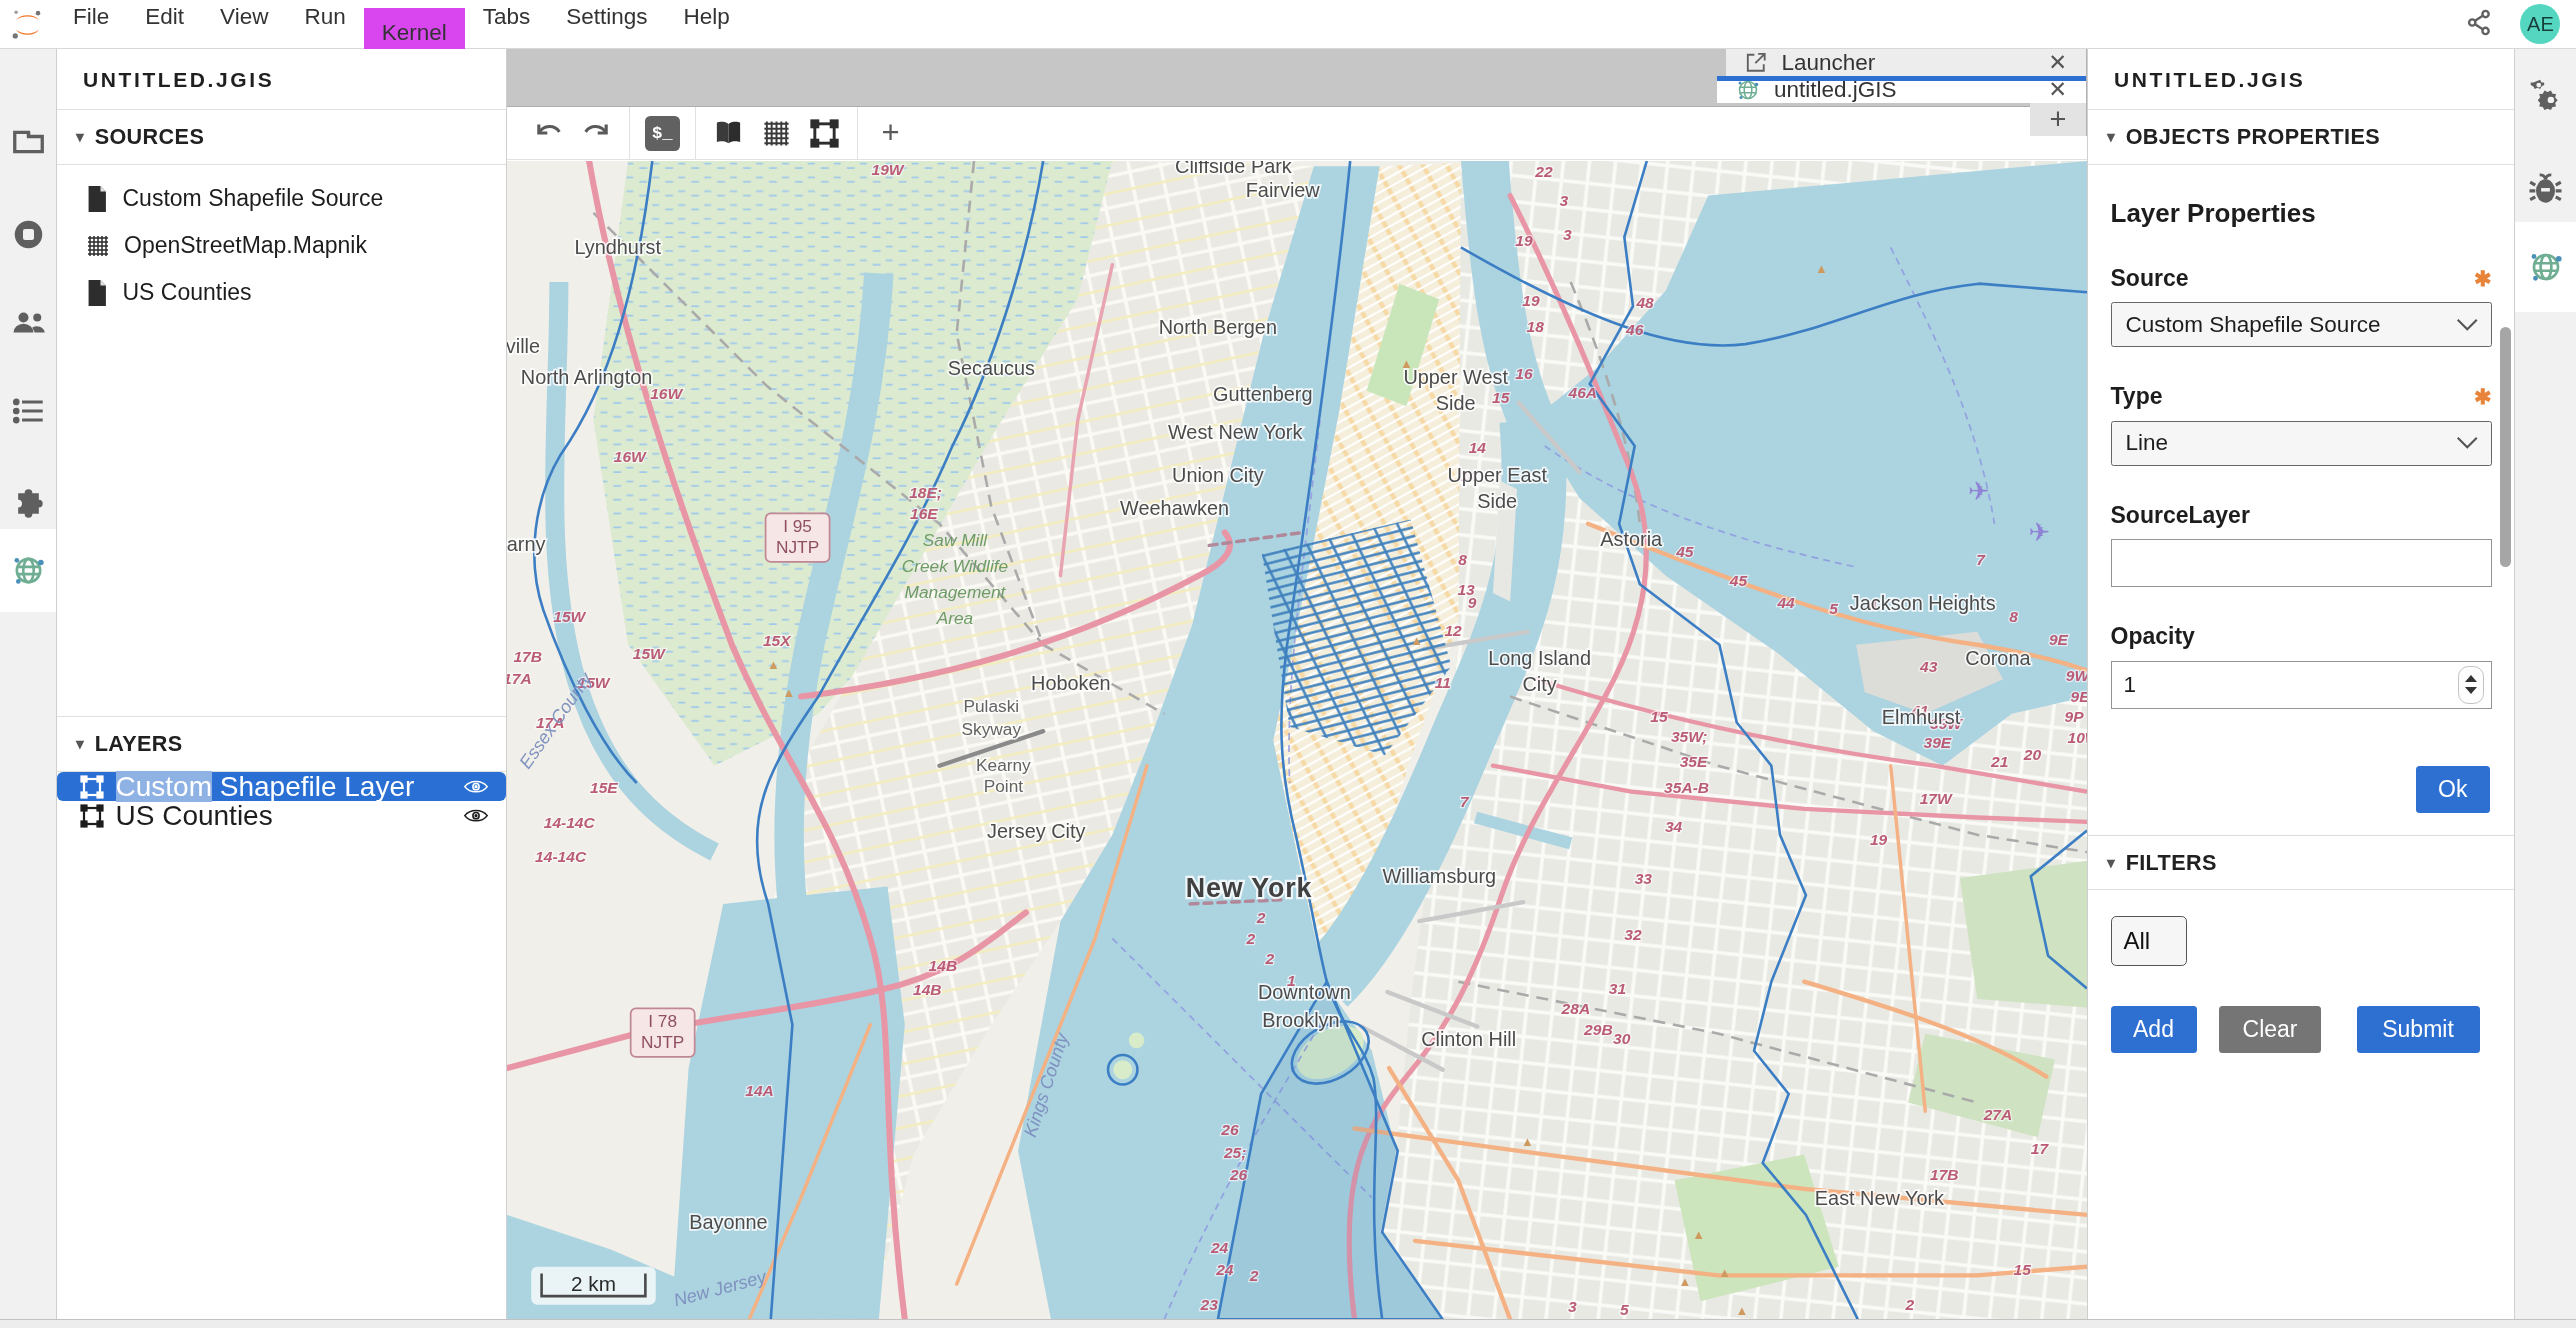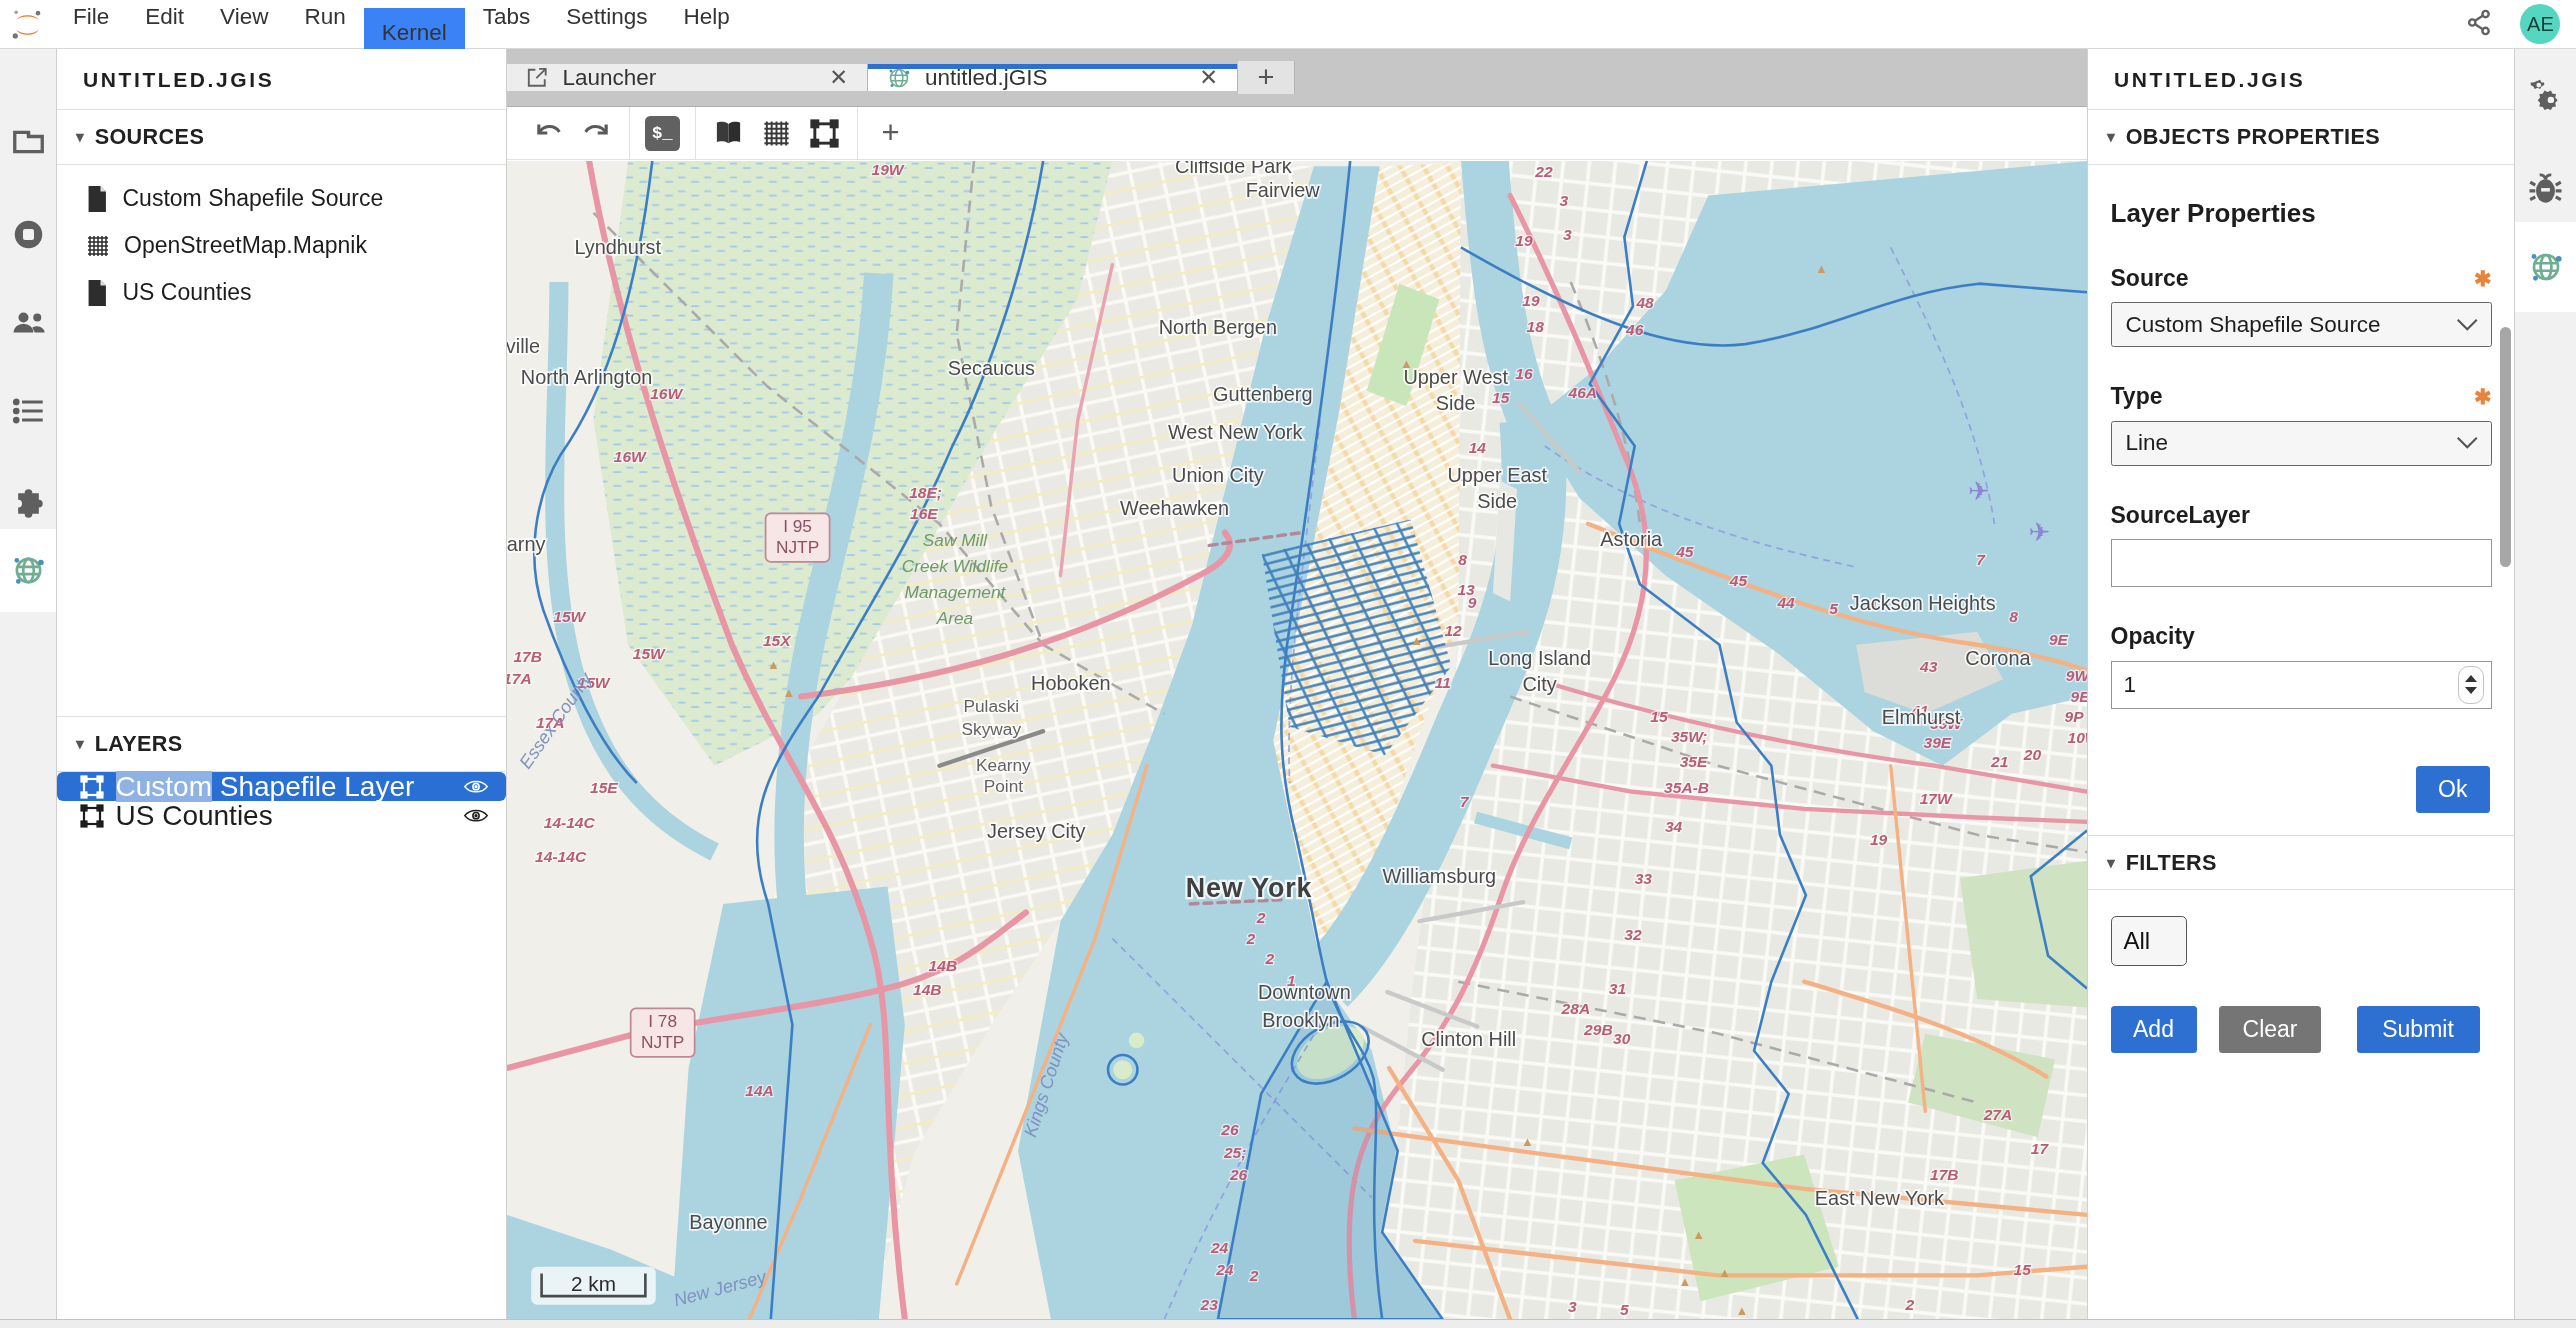--- a/index.html
+++ b/index.html
@@ -3,21 +3,21 @@
 <meta charset="utf-8">
 <style>
   * { margin:0; padding:0; box-sizing:border-box; }
   html,body { width:2576px; height:1328px; font-family:"Liberation Sans",sans-serif; background:#fff; overflow:hidden; }
   #app { position:relative; width:2576px; height:1328px; }
 
   
   #menubar { position:absolute; left:0; top:0; right:0; height:49px; background:#fff; display:flex; align-items:center; border-bottom:0.9px solid #d8d8d8; }
   #logo { width:55px; display:flex; justify-content:center; align-items:center; }
   .menu-item { padding:0 18px; height:49px; line-height:49px; font-size:22.5px; color:#333; cursor:default; }
-  .menu-item.hl { background:#3b82f6;margin-top:16px; }
+  .menu-item.hl { background:#d946ef;margin-top:16px; }
   #menubar-right { margin-left:auto; display:flex; align-items:center; gap:26px; padding-right:15.6px; }
   #avatar { width:40px; height:40px; border-radius:50%; background:#54d6c1; color:#173f39; font-size:20px; font-weight:normal; display:flex; align-items:center; justify-content:center; }
 
   
   .rail { position:absolute; top:49px; bottom:8.6px; background:#f1f1f1; }
   #rail-left { left:0; width:57px; border-right:0.9px solid #cfcfcf; }
   #rail-right { left:2514px; width:62px; border-left:0.9px solid #cfcfcf; }
   .rail-icon { position:absolute; left:0; width:100%; display:flex; justify-content:center; color:#5f5f5f; }
   .rail-seg { position:absolute; left:0; width:100%; background:#fff; display:flex; align-items:center; justify-content:center; }
 
@@ -30,21 +30,21 @@
   .src-list { padding-top:10.4px; }
   #layers-sec { position:absolute; top:667px; left:0; right:0; border-top:0.9px solid #e0e0e0; }
   .layer-row { height:29px; display:flex; align-items:center; padding:0 17.3px 0 22.5px; gap:12px; font-size:28px; color:#1d1d1d;border-radius:6px; }
   .layer-row.selected { background:#2a6fd4; color:#fff; }
   .layer-row .lbl { flex:1; white-space:nowrap; overflow:hidden; }
   .selword { background:#8fb2e4; }
   .eye { margin-left:auto; display:flex; }
 
   
   #center { position:absolute; left:507px; top:49px; width:1580px; bottom:8.6px; }
-  #tabbar { height:58px; background:#c6c6c6; display:flex; align-items:center; border-bottom:0.9px solid #adadad; }
+  #tabbar { height:58px; background:#c6c6c6; display:flex; align-items:flex-end; border-bottom:0.9px solid #adadad;flex-direction:column; }
   .tab { display:flex; align-items:center; gap:14px; padding:0 19px; font-size:22.5px; color:#333; background:#ededed; border-right:0.9px solid #b3b3b3; width:361px; position:relative; }
   .tab.active { background:#fff; width:370px; }
   .tab.active::before { content:""; position:absolute; left:0; top:0; right:0; height:5.2px; background:#2e6fd2; }
   .tab .x { margin-left:auto; font-size:22.5px; color:#555; }
   .tab-plus { width:57px; display:flex; align-items:center; justify-content:center; font-size:29px; color:#555; background:#e3e3e3; border-right:0.9px solid #b3b3b3; }
   #maptoolbar { height:53px; background:#fff; border-bottom:0.9px solid #e2e2e2; display:flex; align-items:center; padding-left:17.3px; }
   .tb-btn { display:flex; align-items:center; justify-content:center; width:48px; height:42px; color:#5a5a5a; }
   .tb-sep { width:0.9px; height:52px; background:#e2e2e2; margin:0 8.6px; }
   .term-badge { width:35px; height:35px; background:#616161; border-radius:5.2px; color:#fff; font-family:"Liberation Mono",monospace; font-size:17.3px; font-weight:bold; display:flex; align-items:center; justify-content:center; }
   #mapwrap { position:absolute; left:0; top:112px; right:0; bottom:0; background:#f1efe9; }

